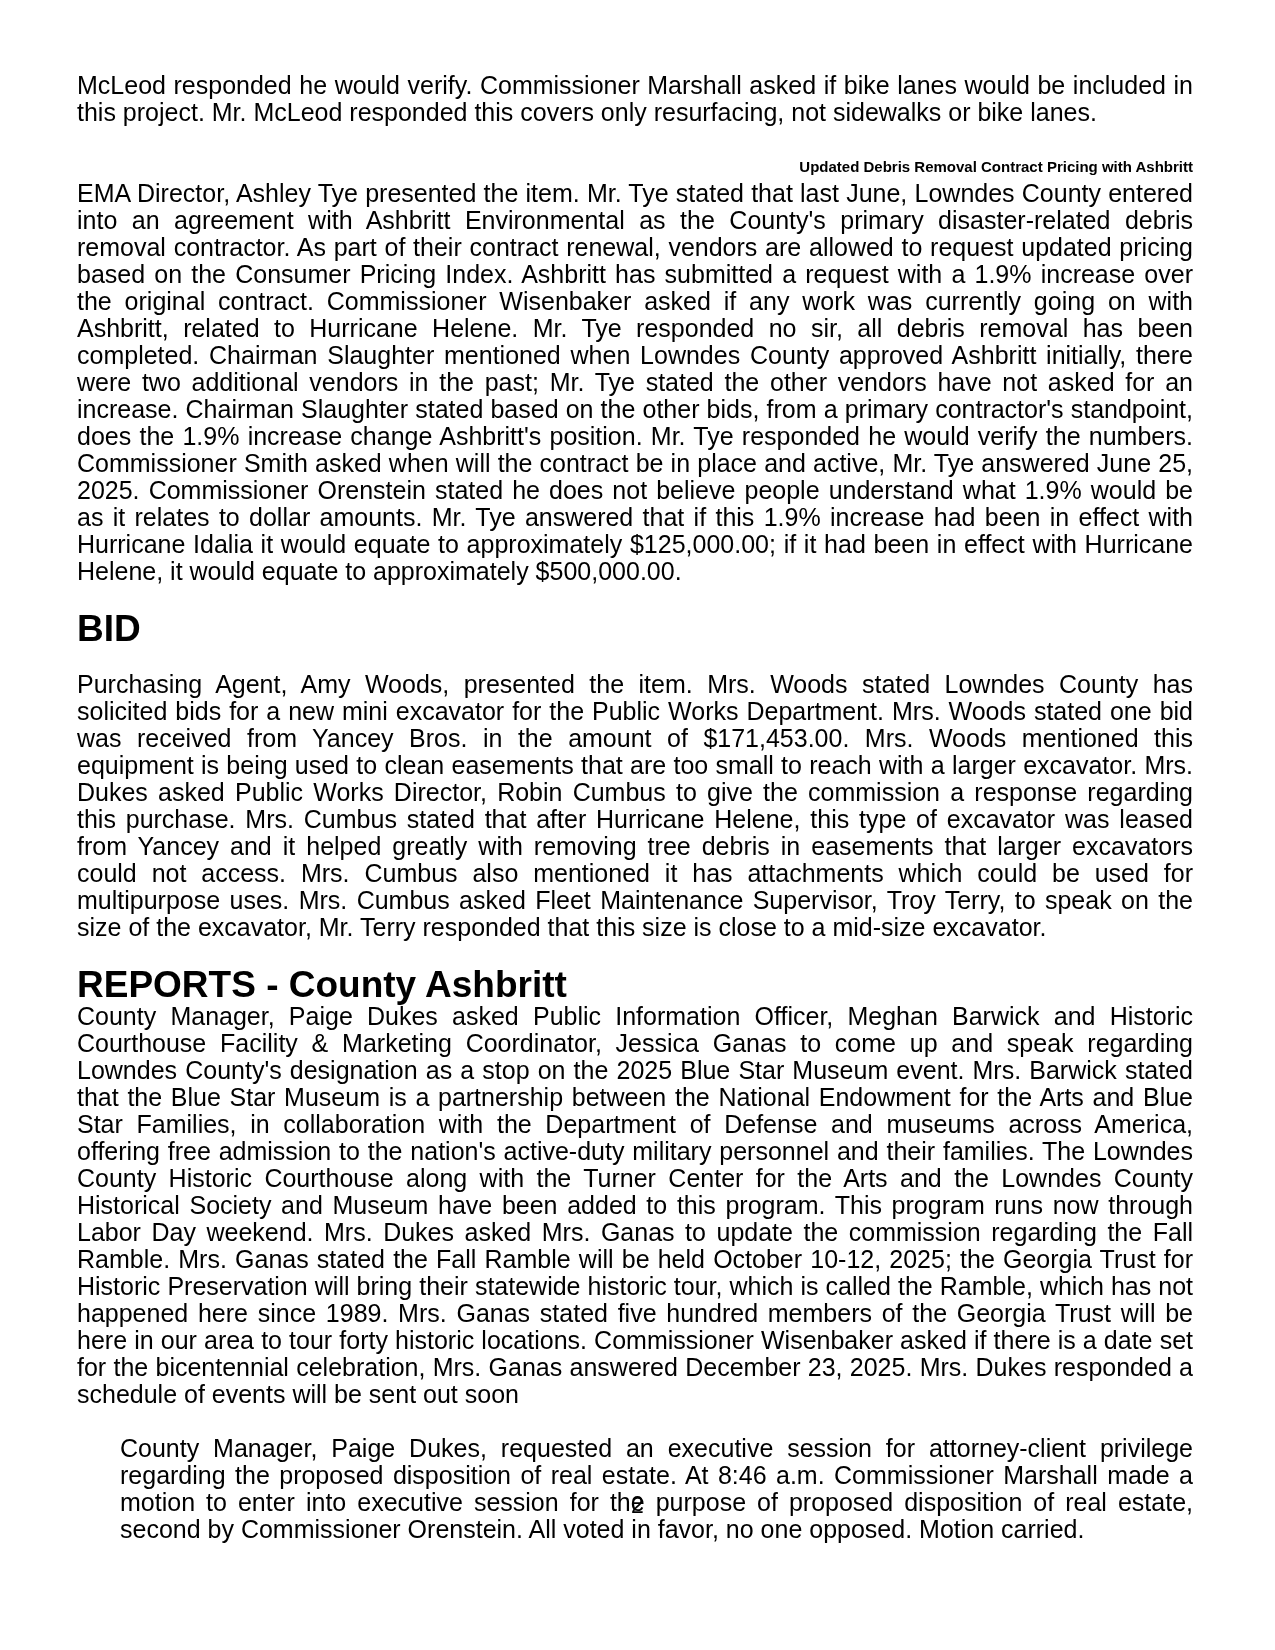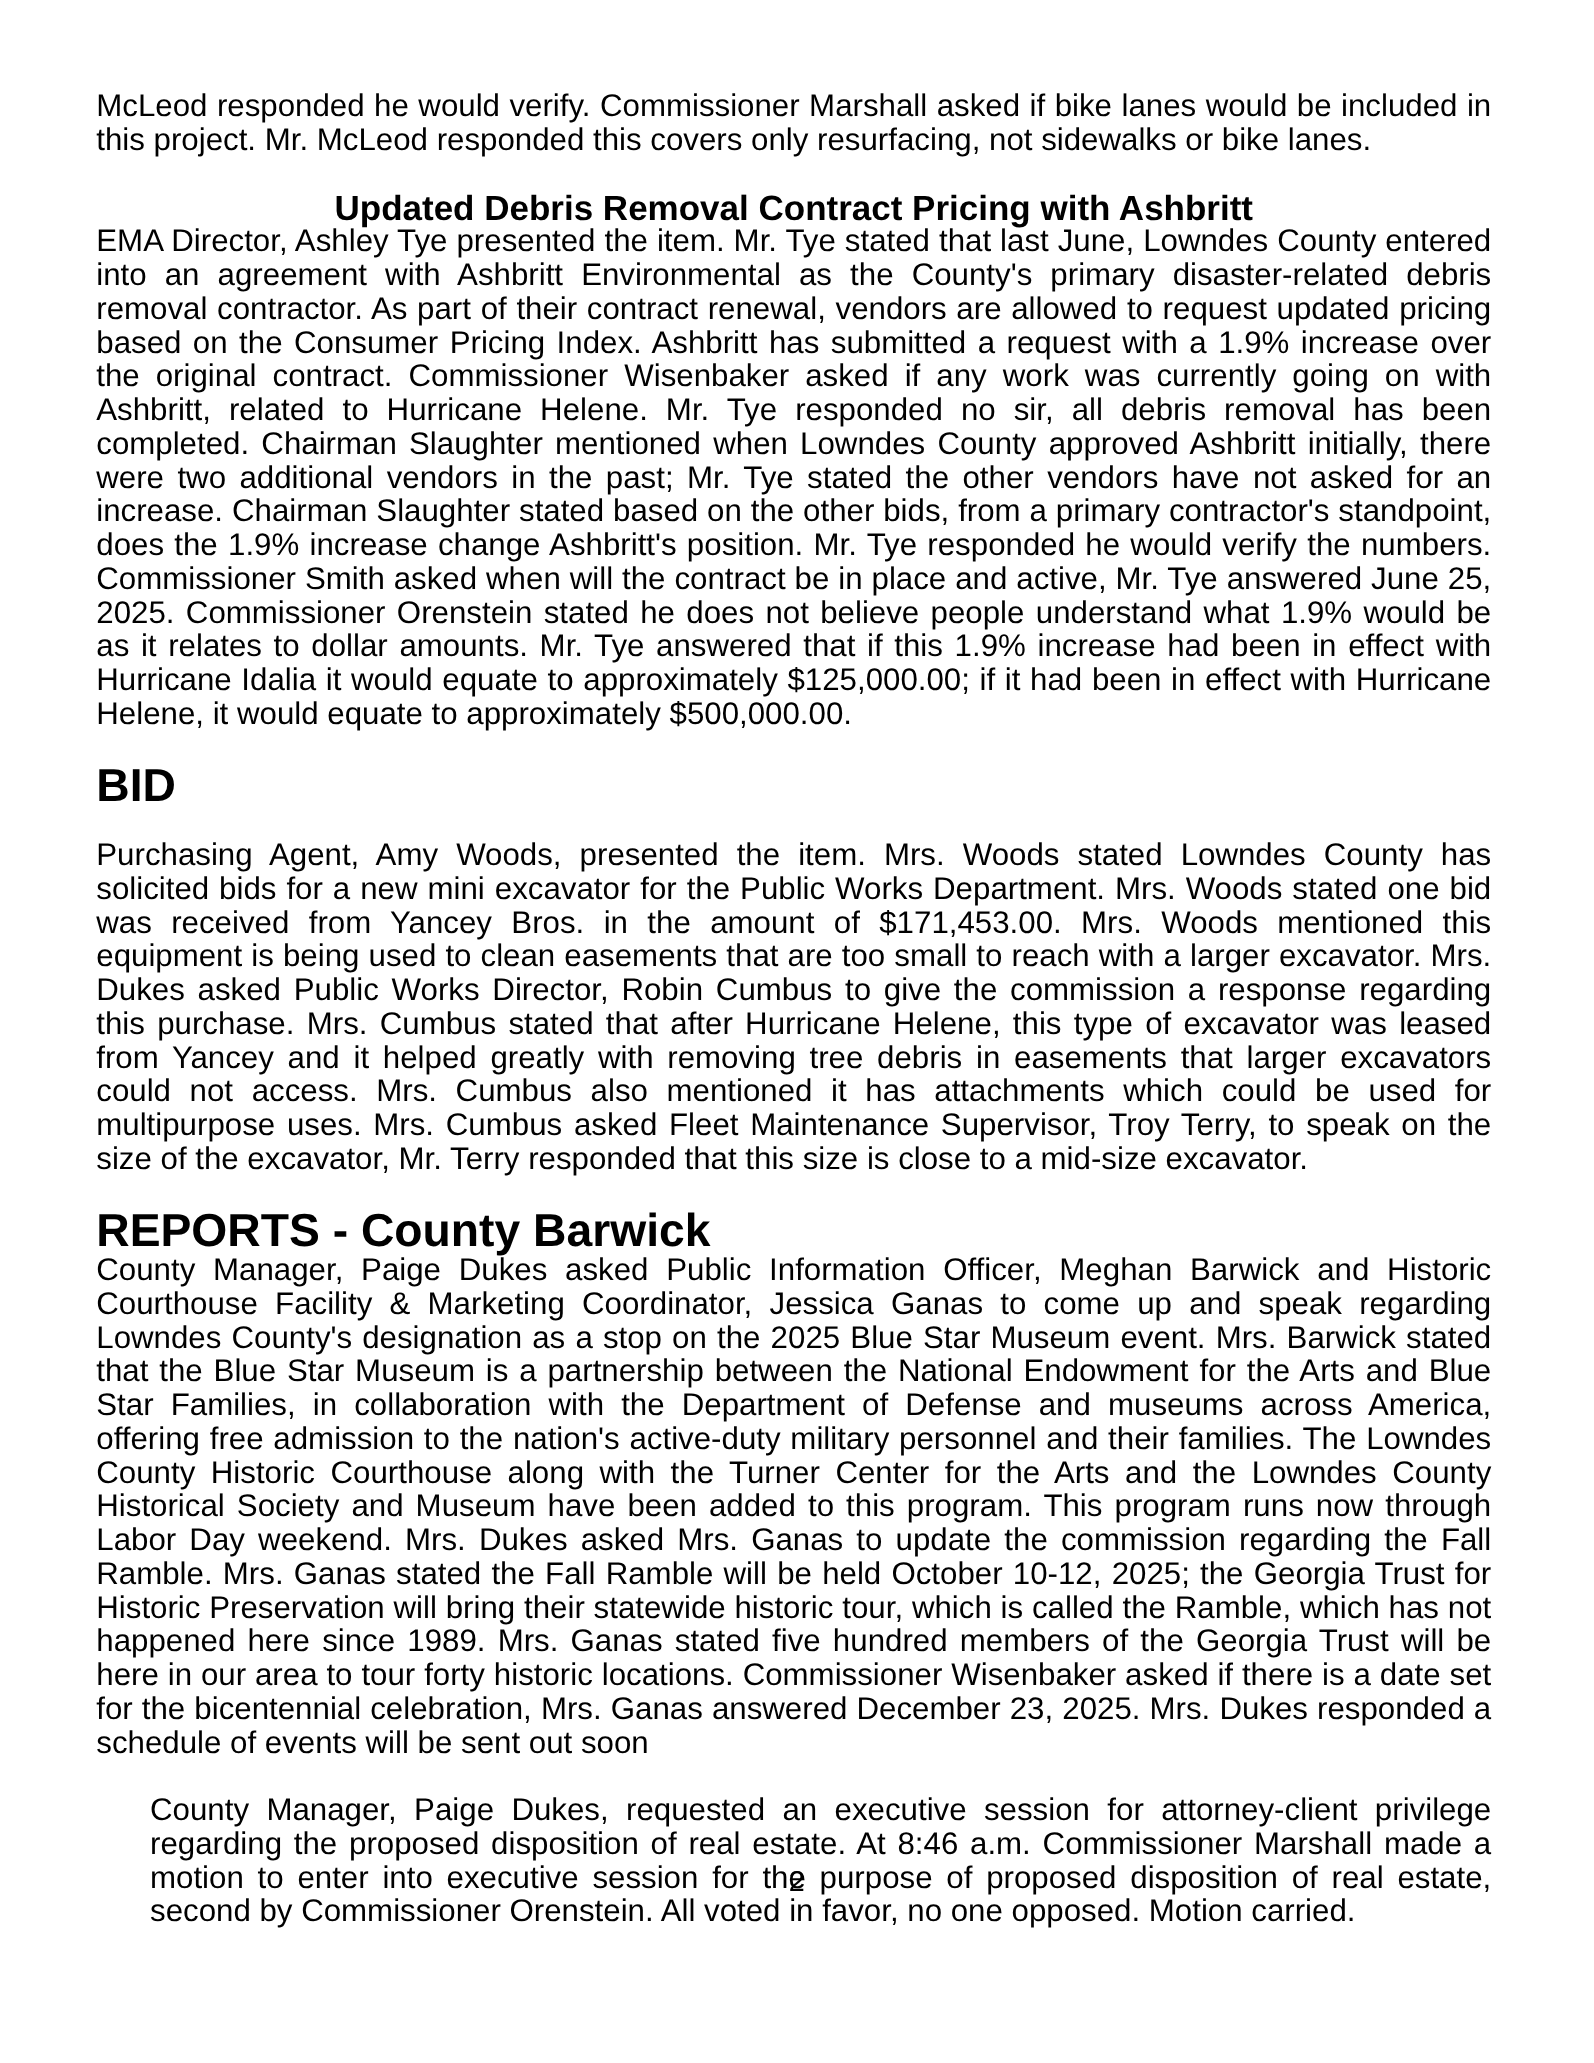--- a/index.html
+++ b/index.html
@@ -28,25 +28,25 @@
     margin: 0 0 27px 0;
   }
   .para.last-flush {
     margin-bottom: 0;
   }
   .gap-before {
     margin-top: 27px;
     margin-left: 43px;
   }
   .subheading {
-    font-size: 28px;
+    font-size: 15px;
     line-height: 27px;
     font-weight: 700;
     margin: 0;
-    text-align: center;
+    text-align: right;
   }
   .section-heading {
     font-size: 37px;
     line-height: 33px;
     font-weight: 700;
     margin: 13px 0 2px 0;
     text-align: left;
   }
   .section-heading.with-gap {
     margin-bottom: 26px;
@@ -69,21 +69,21 @@
 
     <p class="para">McLeod responded he would verify. Commissioner Marshall asked if bike lanes would be included in this project. Mr. McLeod responded this covers only resurfacing, not sidewalks or bike lanes.</p>
 
     <h3 class="subheading">Updated Debris Removal Contract Pricing with Ashbritt</h3>
     <p class="para">EMA Director, Ashley Tye presented the item. Mr. Tye stated that last June, Lowndes County entered into an agreement with Ashbritt Environmental as the County's primary disaster-related debris removal contractor. As part of their contract renewal, vendors are allowed to request updated pricing based on the Consumer Pricing Index. Ashbritt has submitted a request with a 1.9% increase over the original contract. Commissioner Wisenbaker asked if any work was currently going on with Ashbritt, related to Hurricane Helene. Mr. Tye responded no sir, all debris removal has been completed. Chairman Slaughter mentioned when Lowndes County approved Ashbritt initially, there were two additional vendors in the past; Mr. Tye stated the other vendors have not asked for an increase. Chairman Slaughter stated based on the other bids, from a primary contractor's standpoint, does the 1.9% increase change Ashbritt's position. Mr. Tye responded he would verify the numbers. Commissioner Smith asked when will the contract be in place and active, Mr. Tye answered June 25, 2025. Commissioner Orenstein stated he does not believe people understand what 1.9% would be as it relates to dollar amounts. Mr. Tye answered that if this 1.9% increase had been in effect with Hurricane Idalia it would equate to approximately $125,000.00; if it had been in effect with Hurricane Helene, it would equate to approximately $500,000.00.</p>
 
     <h2 class="section-heading with-gap">BID</h2>
 
     <p class="para">Purchasing Agent, Amy Woods, presented the item. Mrs. Woods stated Lowndes County has solicited bids for a new mini excavator for the Public Works Department. Mrs. Woods stated one bid was received from Yancey Bros. in the amount of $171,453.00. Mrs. Woods mentioned this equipment is being used to clean easements that are too small to reach with a larger excavator. Mrs. Dukes asked Public Works Director, Robin Cumbus to give the commission a response regarding this purchase. Mrs. Cumbus stated that after Hurricane Helene, this type of excavator was leased from Yancey and it helped greatly with removing tree debris in easements that larger excavators could not access. Mrs. Cumbus also mentioned it has attachments which could be used for multipurpose uses. Mrs. Cumbus asked Fleet Maintenance Supervisor, Troy Terry, to speak on the size of the excavator, Mr. Terry responded that this size is close to a mid-size excavator.</p>
 
-    <h2 class="section-heading">REPORTS - County Barwick</h2>
+    <h2 class="section-heading">REPORTS - County Ashbritt</h2>
     <p class="para">County Manager, Paige Dukes asked Public Information Officer, Meghan Barwick and Historic Courthouse Facility &amp; Marketing Coordinator, Jessica Ganas to come up and speak regarding Lowndes County's designation as a stop on the 2025 Blue Star Museum event. Mrs. Barwick stated that the Blue Star Museum is a partnership between the National Endowment for the Arts and Blue Star Families, in collaboration with the Department of Defense and museums across America, offering free admission to the nation's active-duty military personnel and their families. The Lowndes County Historic Courthouse along with the Turner Center for the Arts and the Lowndes County Historical Society and Museum have been added to this program. This program runs now through Labor Day weekend. Mrs. Dukes asked Mrs. Ganas to update the commission regarding the Fall Ramble. Mrs. Ganas stated the Fall Ramble will be held October 10-12, 2025; the Georgia Trust for Historic Preservation will bring their statewide historic tour, which is called the Ramble, which has not happened here since 1989. Mrs. Ganas stated five hundred members of the Georgia Trust will be here in our area to tour forty historic locations. Commissioner Wisenbaker asked if there is a date set for the bicentennial celebration, Mrs. Ganas answered December 23, 2025. Mrs. Dukes responded a schedule of events will be sent out soon</p>
 
     <p class="para gap-before last-flush">County Manager, Paige Dukes, requested an executive session for attorney-client privilege regarding the proposed disposition of real estate. At 8:46 a.m. Commissioner Marshall made a motion to enter into executive session for the purpose of proposed disposition of real estate, second by Commissioner Orenstein. All voted in favor, no one opposed. Motion carried.</p>
 
   </div>
 
   <div class="page-number">2</div>
 </div>
 
 </body></html>

